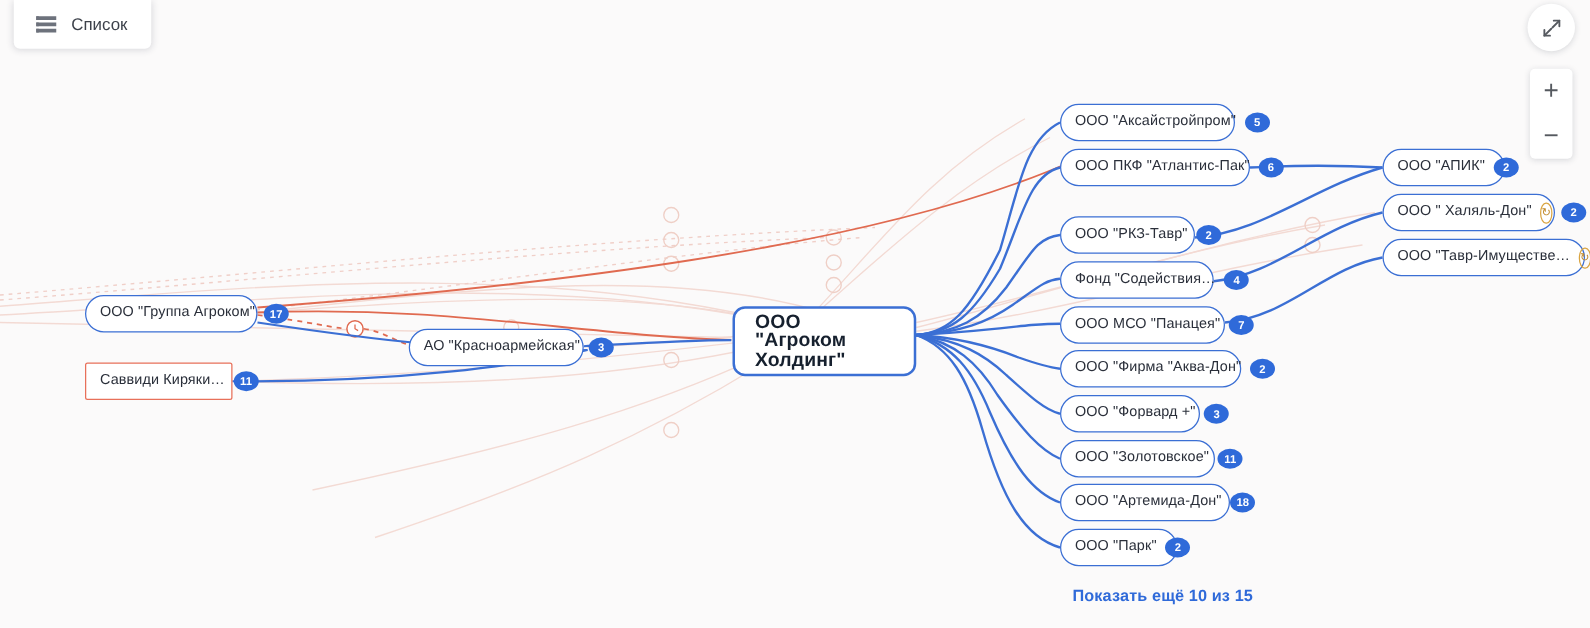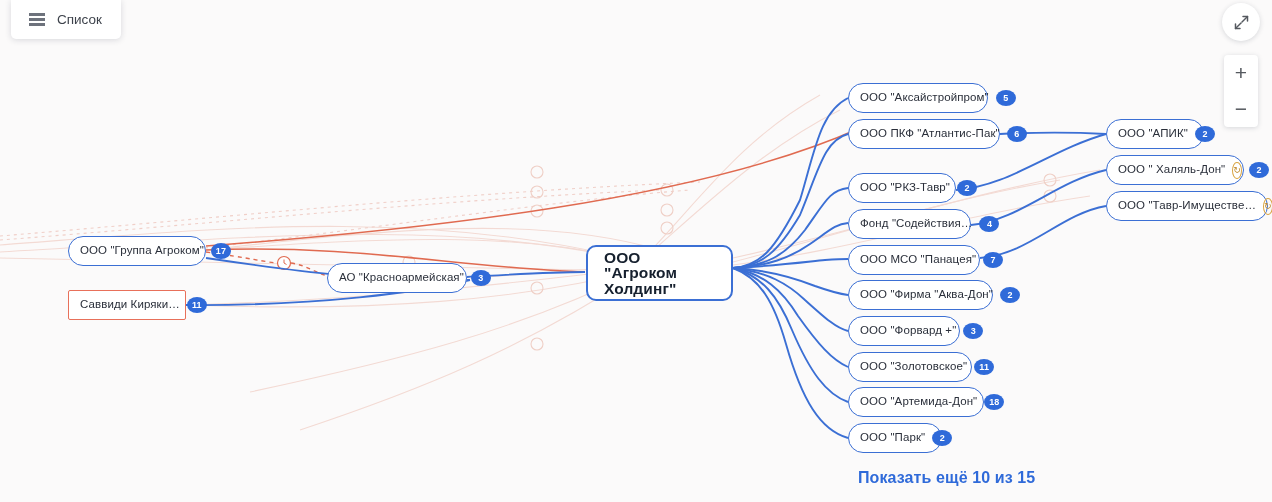--- a/index.html
+++ b/index.html
@@ -175,21 +175,21 @@
     font-size: 21px;
     cursor: pointer;
     user-select: none;
   }
 
   
   #show-more {
     position: absolute;
     left: 858px;
     top: 469px;
-    font-size: 16px;
+    font-size: 13px;
     font-weight: 700;
     color: #2f6ad9;
     cursor: pointer;
     letter-spacing: .1px;
   }
 </style>
 </head>
 <body>
 
 <div id="canvas">

